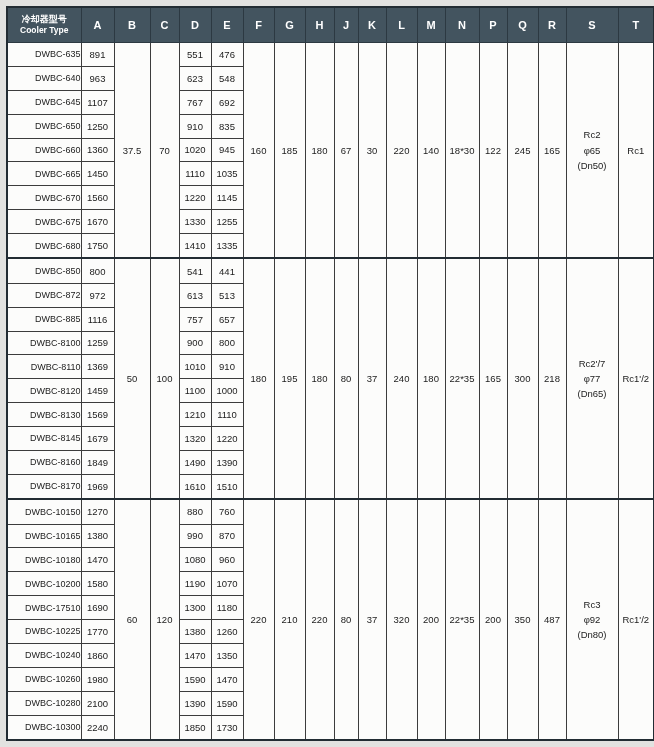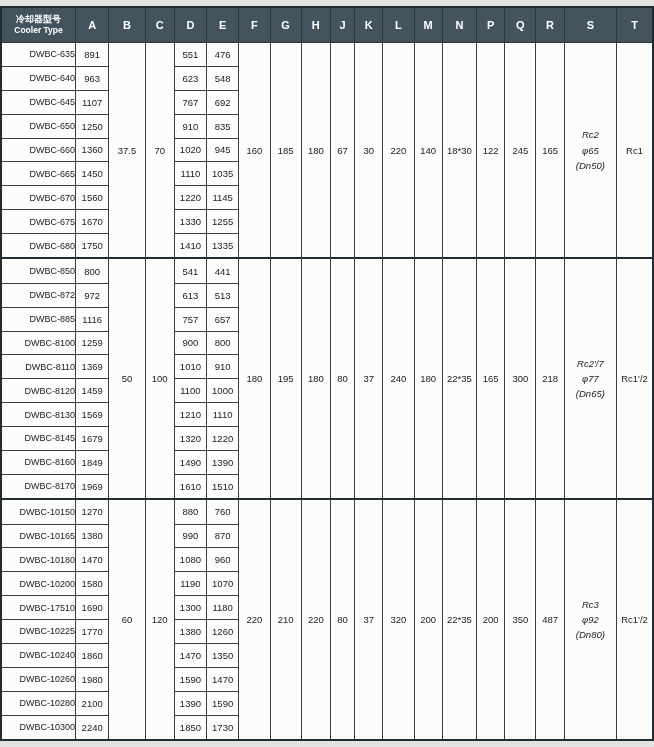--- a/index.html
+++ b/index.html
@@ -4,21 +4,21 @@
 <style>
   html, body { margin:0; padding:0; }
   body {
     background:#e2e2e0;
     font-family:"Liberation Sans", sans-serif;
     width:654px; height:747px;
   }
   .page {
     box-sizing:border-box;
     width:654px; height:747px;
-    padding:6px 0;
+    padding:6px 6px;
   }
   table {
     width:100%; height:100%;
     border-collapse:collapse;
     table-layout:fixed;
     background:#fcfcfb;
     border:2px solid #222c33;
   }
   th, td {
     border:1px solid #3c3c3c;
@@ -38,21 +38,21 @@
     border:1px solid #2c3942;
   }
   thead th.type-head { font-size:9px; line-height:1.35; font-weight:bold; }
   thead th.type-head .sub { font-size:8.5px; font-weight:bold; display:block; }
   td.type-cell {
     text-align:right;
     padding-left:5px;
     font-size:9px;
     white-space:nowrap;
   }
-  td.multiline { white-space:pre-line; line-height:1.6;font-style:italic; }
+  td.multiline { white-space:pre-line; line-height:1.6; }
   tr.group-start td { border-top:2px solid #222c33; }
 </style>
 </head>
 <body>
 
 <div class="page">
   <table>
     <colgroup>
       <col style="width:74px">
       <col style="width:33px">

